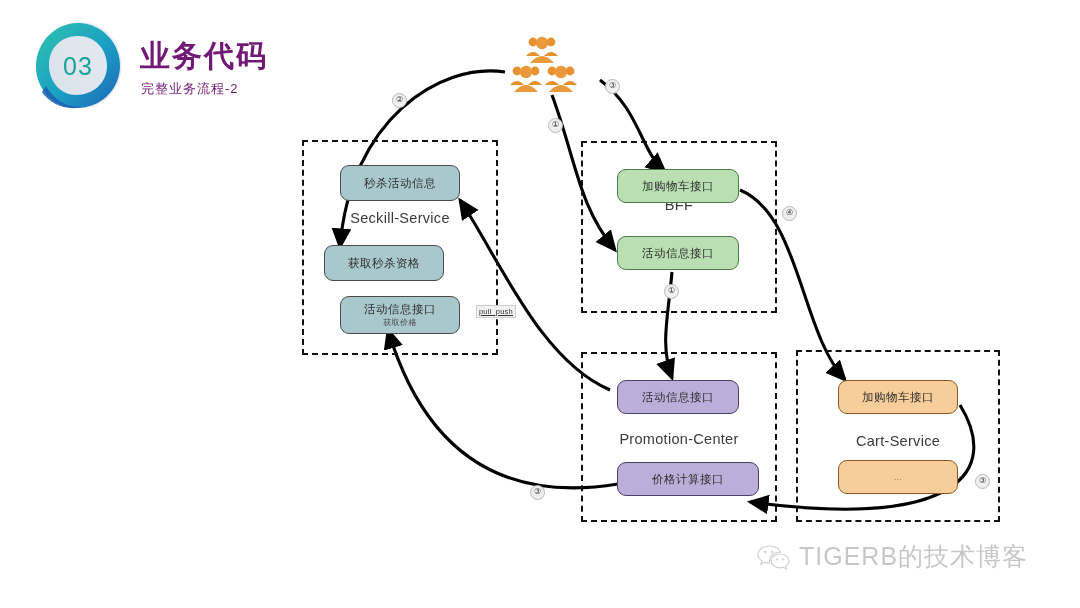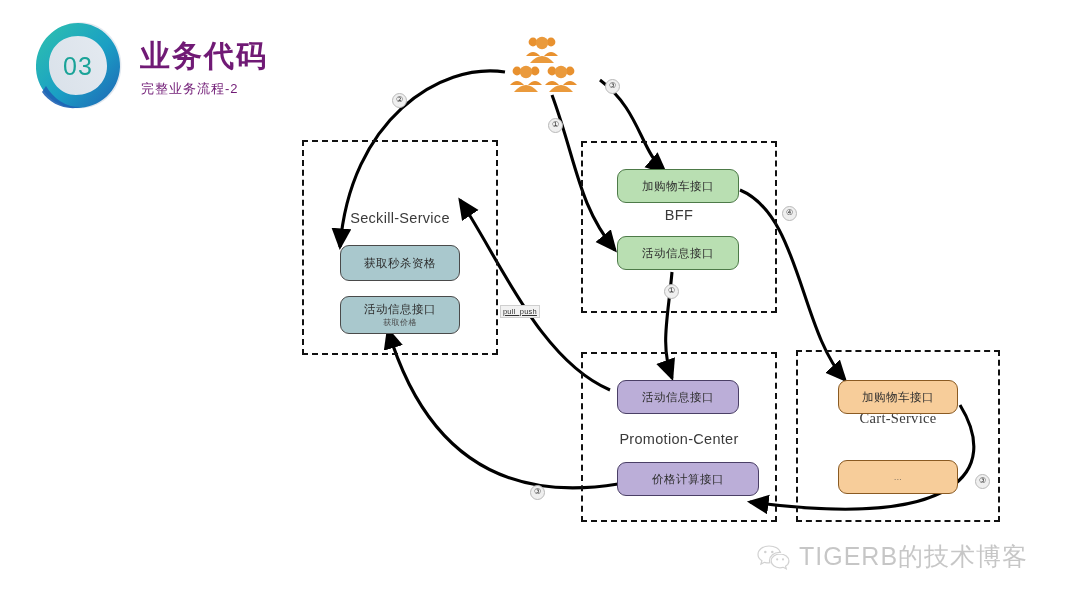--- a/index.html
+++ b/index.html
@@ -235,67 +235,70 @@
       <path d="M2 22 q7-8 14 0 z" fill="#e8912f"></path>
       <path d="M20 22 q7-8 14 0 z" fill="#e8912f"></path>
       <circle cx="18" cy="9" r="6.2" fill="#ea9a3c"></circle>
       <path d="M6 29 q12-14 24 0 z" fill="#ea9a3c"></path>
     </svg>
   </div>
 
   <div class="group" style="left:302px;top:140px;width:196px;height:215px;">
     <div class="group-label" style="top:68px;">Seckill-Service</div>
   </div>
-  <div class="node teal" style="left:340px;top:245px;width:120px;height:36px;">
+  <div class="node teal" style="left:340px;top:165px;width:120px;height:36px;">
+    <span>秒杀活动信息</span>
+  </div>
+  <div class="node teal" style="left:324px;top:245px;width:120px;height:36px;">
     <span>获取秒杀资格</span>
   </div>
   <div class="node teal" style="left:340px;top:296px;width:120px;height:38px;">
     <span>活动信息接口</span>
     <span class="sub">获取价格</span>
   </div>
 
   <div class="group" style="left:581px;top:141px;width:196px;height:172px;">
-    <div class="group-label" style="top:64px;">BFF</div>
+    <div class="group-label" style="top:54px;">BFF</div>
   </div>
   <div class="node green" style="left:617px;top:169px;width:122px;height:34px;">
     <span>加购物车接口</span>
   </div>
   <div class="node green" style="left:617px;top:236px;width:122px;height:34px;">
     <span>活动信息接口</span>
   </div>
 
   <div class="group" style="left:581px;top:352px;width:196px;height:170px;">
     <div class="group-label" style="top:77px;">Promotion-Center</div>
   </div>
   <div class="node purple" style="left:617px;top:380px;width:122px;height:34px;">
     <span>活动信息接口</span>
   </div>
   <div class="node purple" style="left:617px;top:462px;width:142px;height:34px;">
     <span>价格计算接口</span>
   </div>
 
   <div class="group" style="left:796px;top:350px;width:204px;height:172px;">
-    <div class="group-label" style="top:58px;font-family:Liberation Serif, serif;">Cart-Service</div>
+    <div class="group-label" style="top:81px;">Cart-Service</div>
   </div>
   <div class="node orange" style="left:838px;top:380px;width:120px;height:34px;">
     <span>加购物车接口</span>
   </div>
   <div class="node orange" style="left:838px;top:460px;width:120px;height:34px;">
     <span class="sub">...</span>
   </div>
 
   <div class="badge" style="left:392px;top:93px;">②</div>
   <div class="badge" style="left:605px;top:79px;">③</div>
   <div class="badge" style="left:548px;top:118px;">①</div>
   <div class="badge" style="left:664px;top:284px;">①</div>
   <div class="badge" style="left:782px;top:206px;">④</div>
   <div class="badge" style="left:975px;top:474px;">③</div>
   <div class="badge" style="left:530px;top:485px;">③</div>
 
-  <div class="edge-label" style="left:500px;top:305px;text-decoration:underline;">pull_push</div>
+  <div class="edge-label" style="left:476px;top:305px;text-decoration:underline;">pull_push</div>
 </div>
 
 <div id="watermark">
   <svg width="34" height="28" viewBox="0 0 34 28">
     <path d="M12 3 C5.5 3 1 7 1 11.6 C1 14.1 2.5 16.3 4.9 17.8 L3.9 21 L7.5 19.3
              C9 19.7 10.5 19.9 12 19.9 C12.3 19.9 12.6 19.9 12.9 19.8
              C12.6 19.1 12.5 18.3 12.5 17.5 C12.5 13 16.9 9.4 22.3 9.4
              C22.7 9.4 23.1 9.4 23.5 9.5 C22.6 5.7 17.8 3 12 3 Z" fill="none" stroke="#7a7a7a" stroke-width="1.2"></path>
     <circle cx="8.3" cy="9" r="1.25" fill="#7a7a7a"></circle>
     <circle cx="15.3" cy="9" r="1.25" fill="#7a7a7a"></circle>

